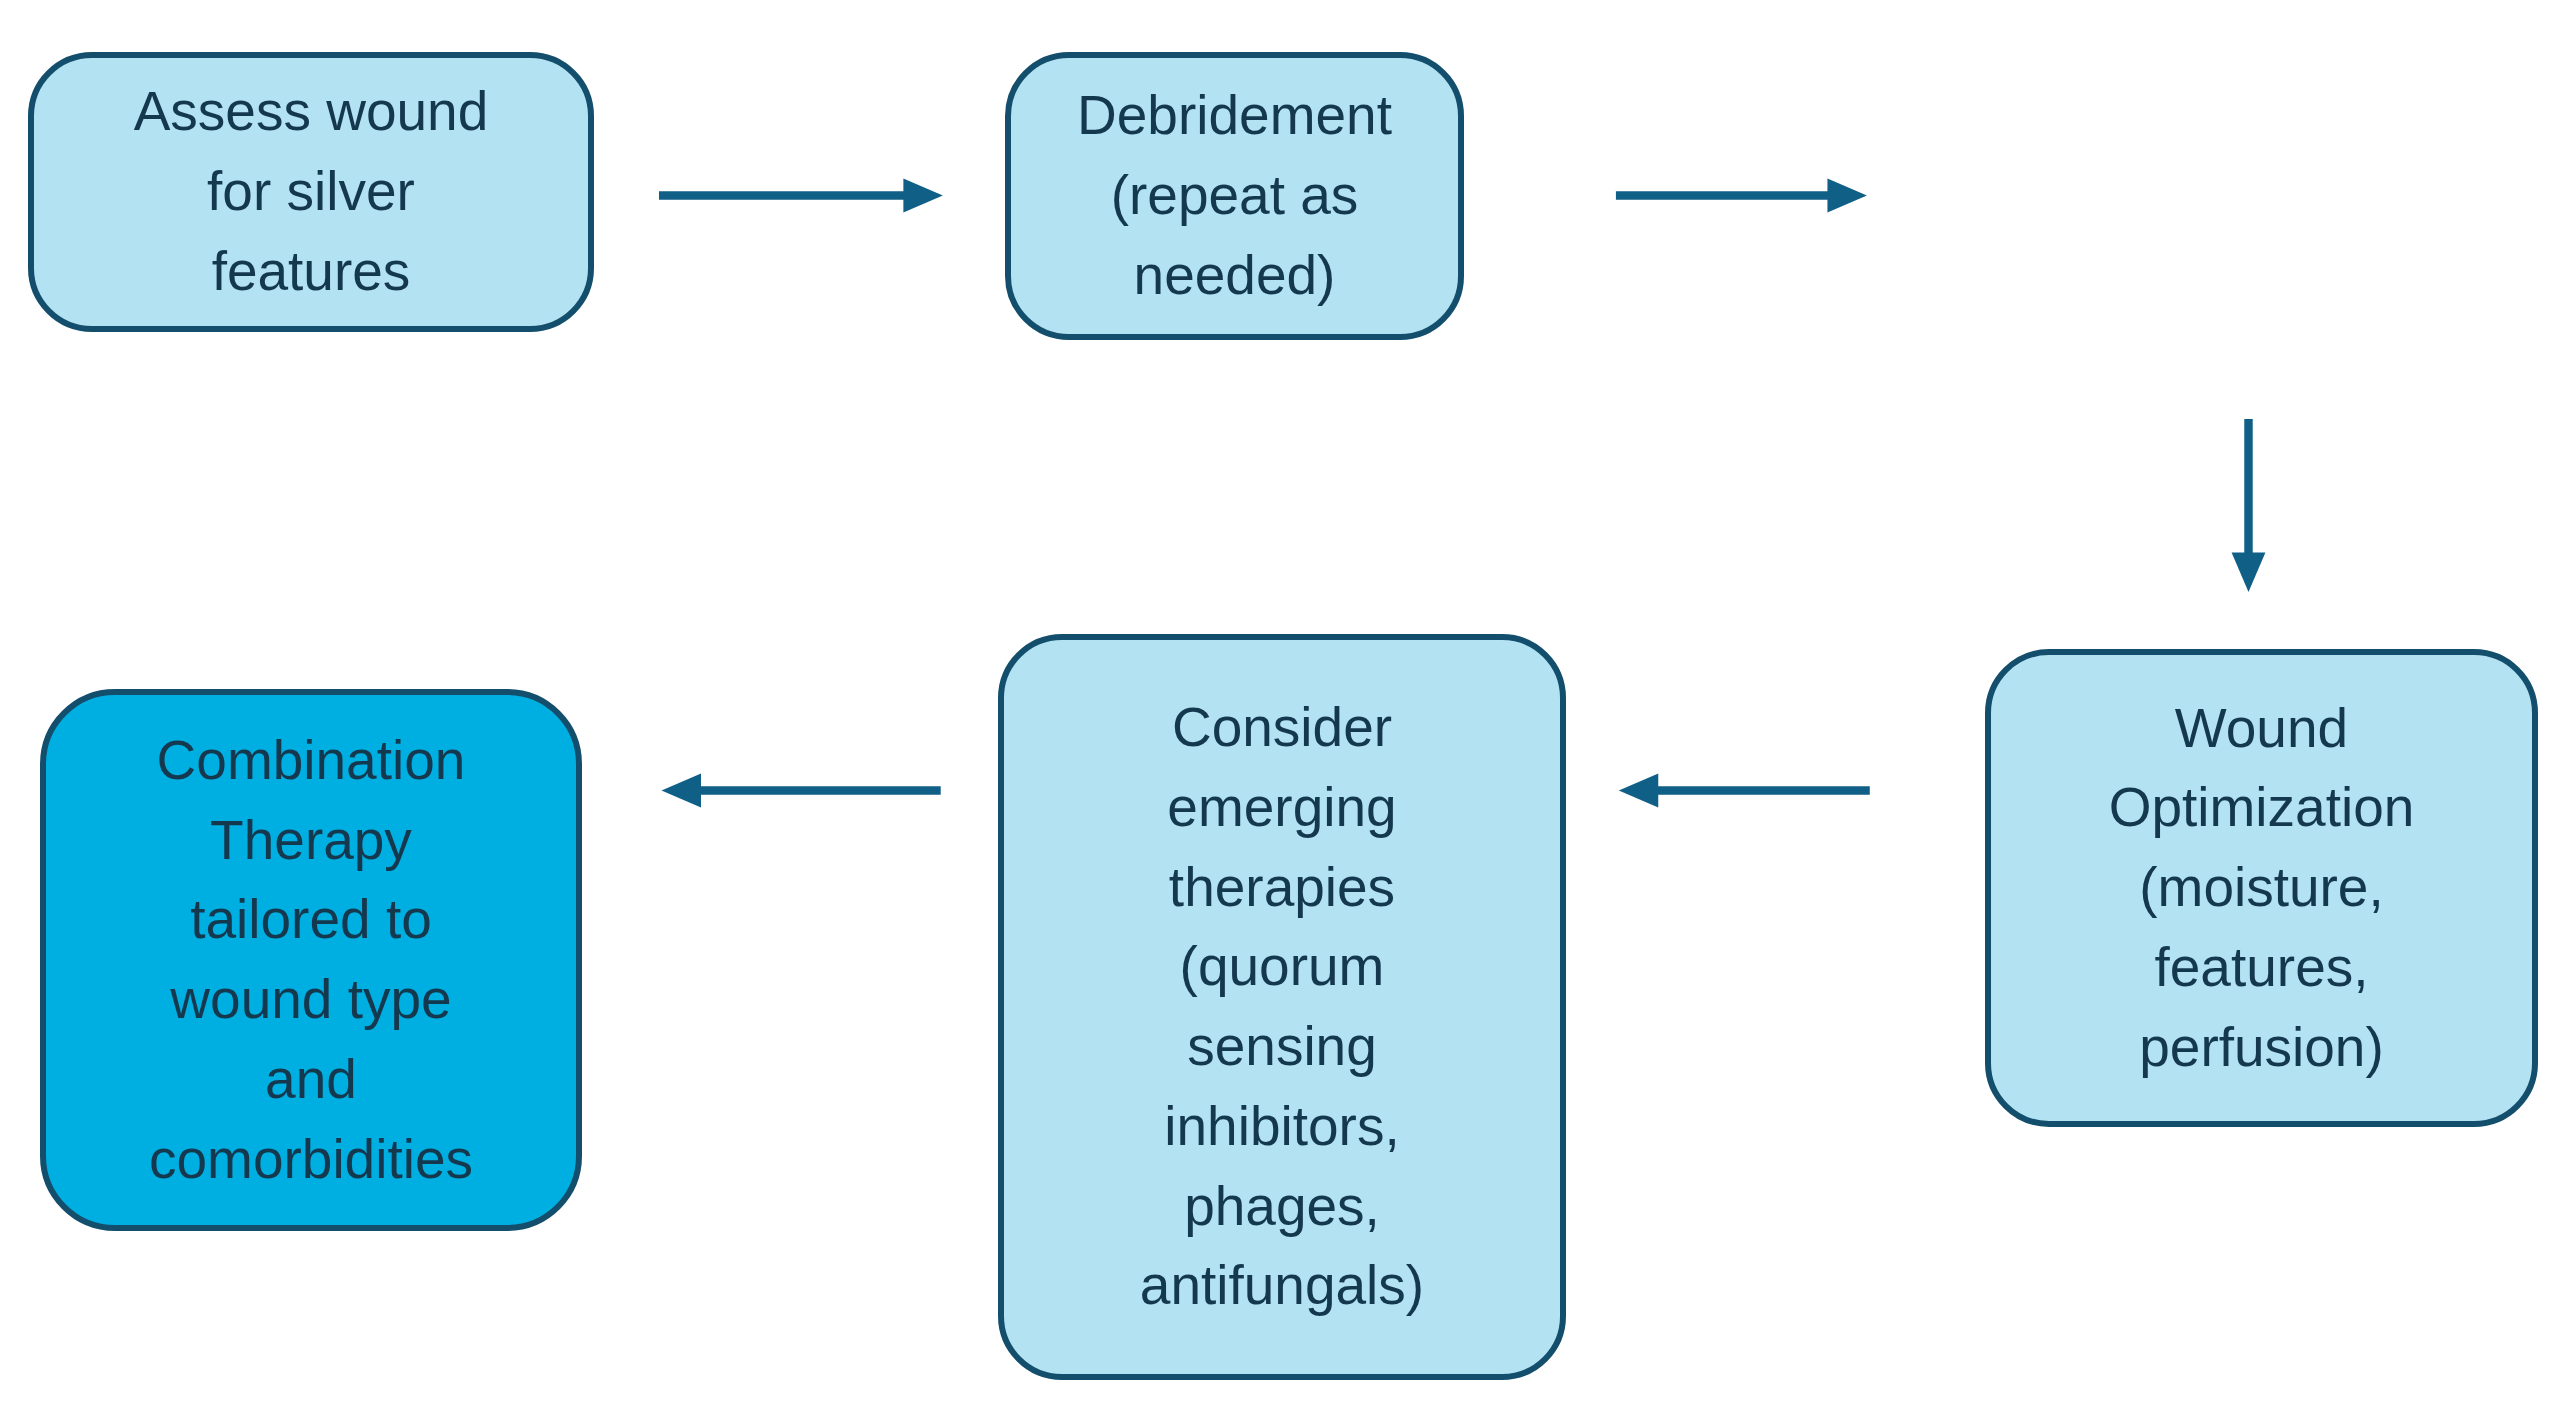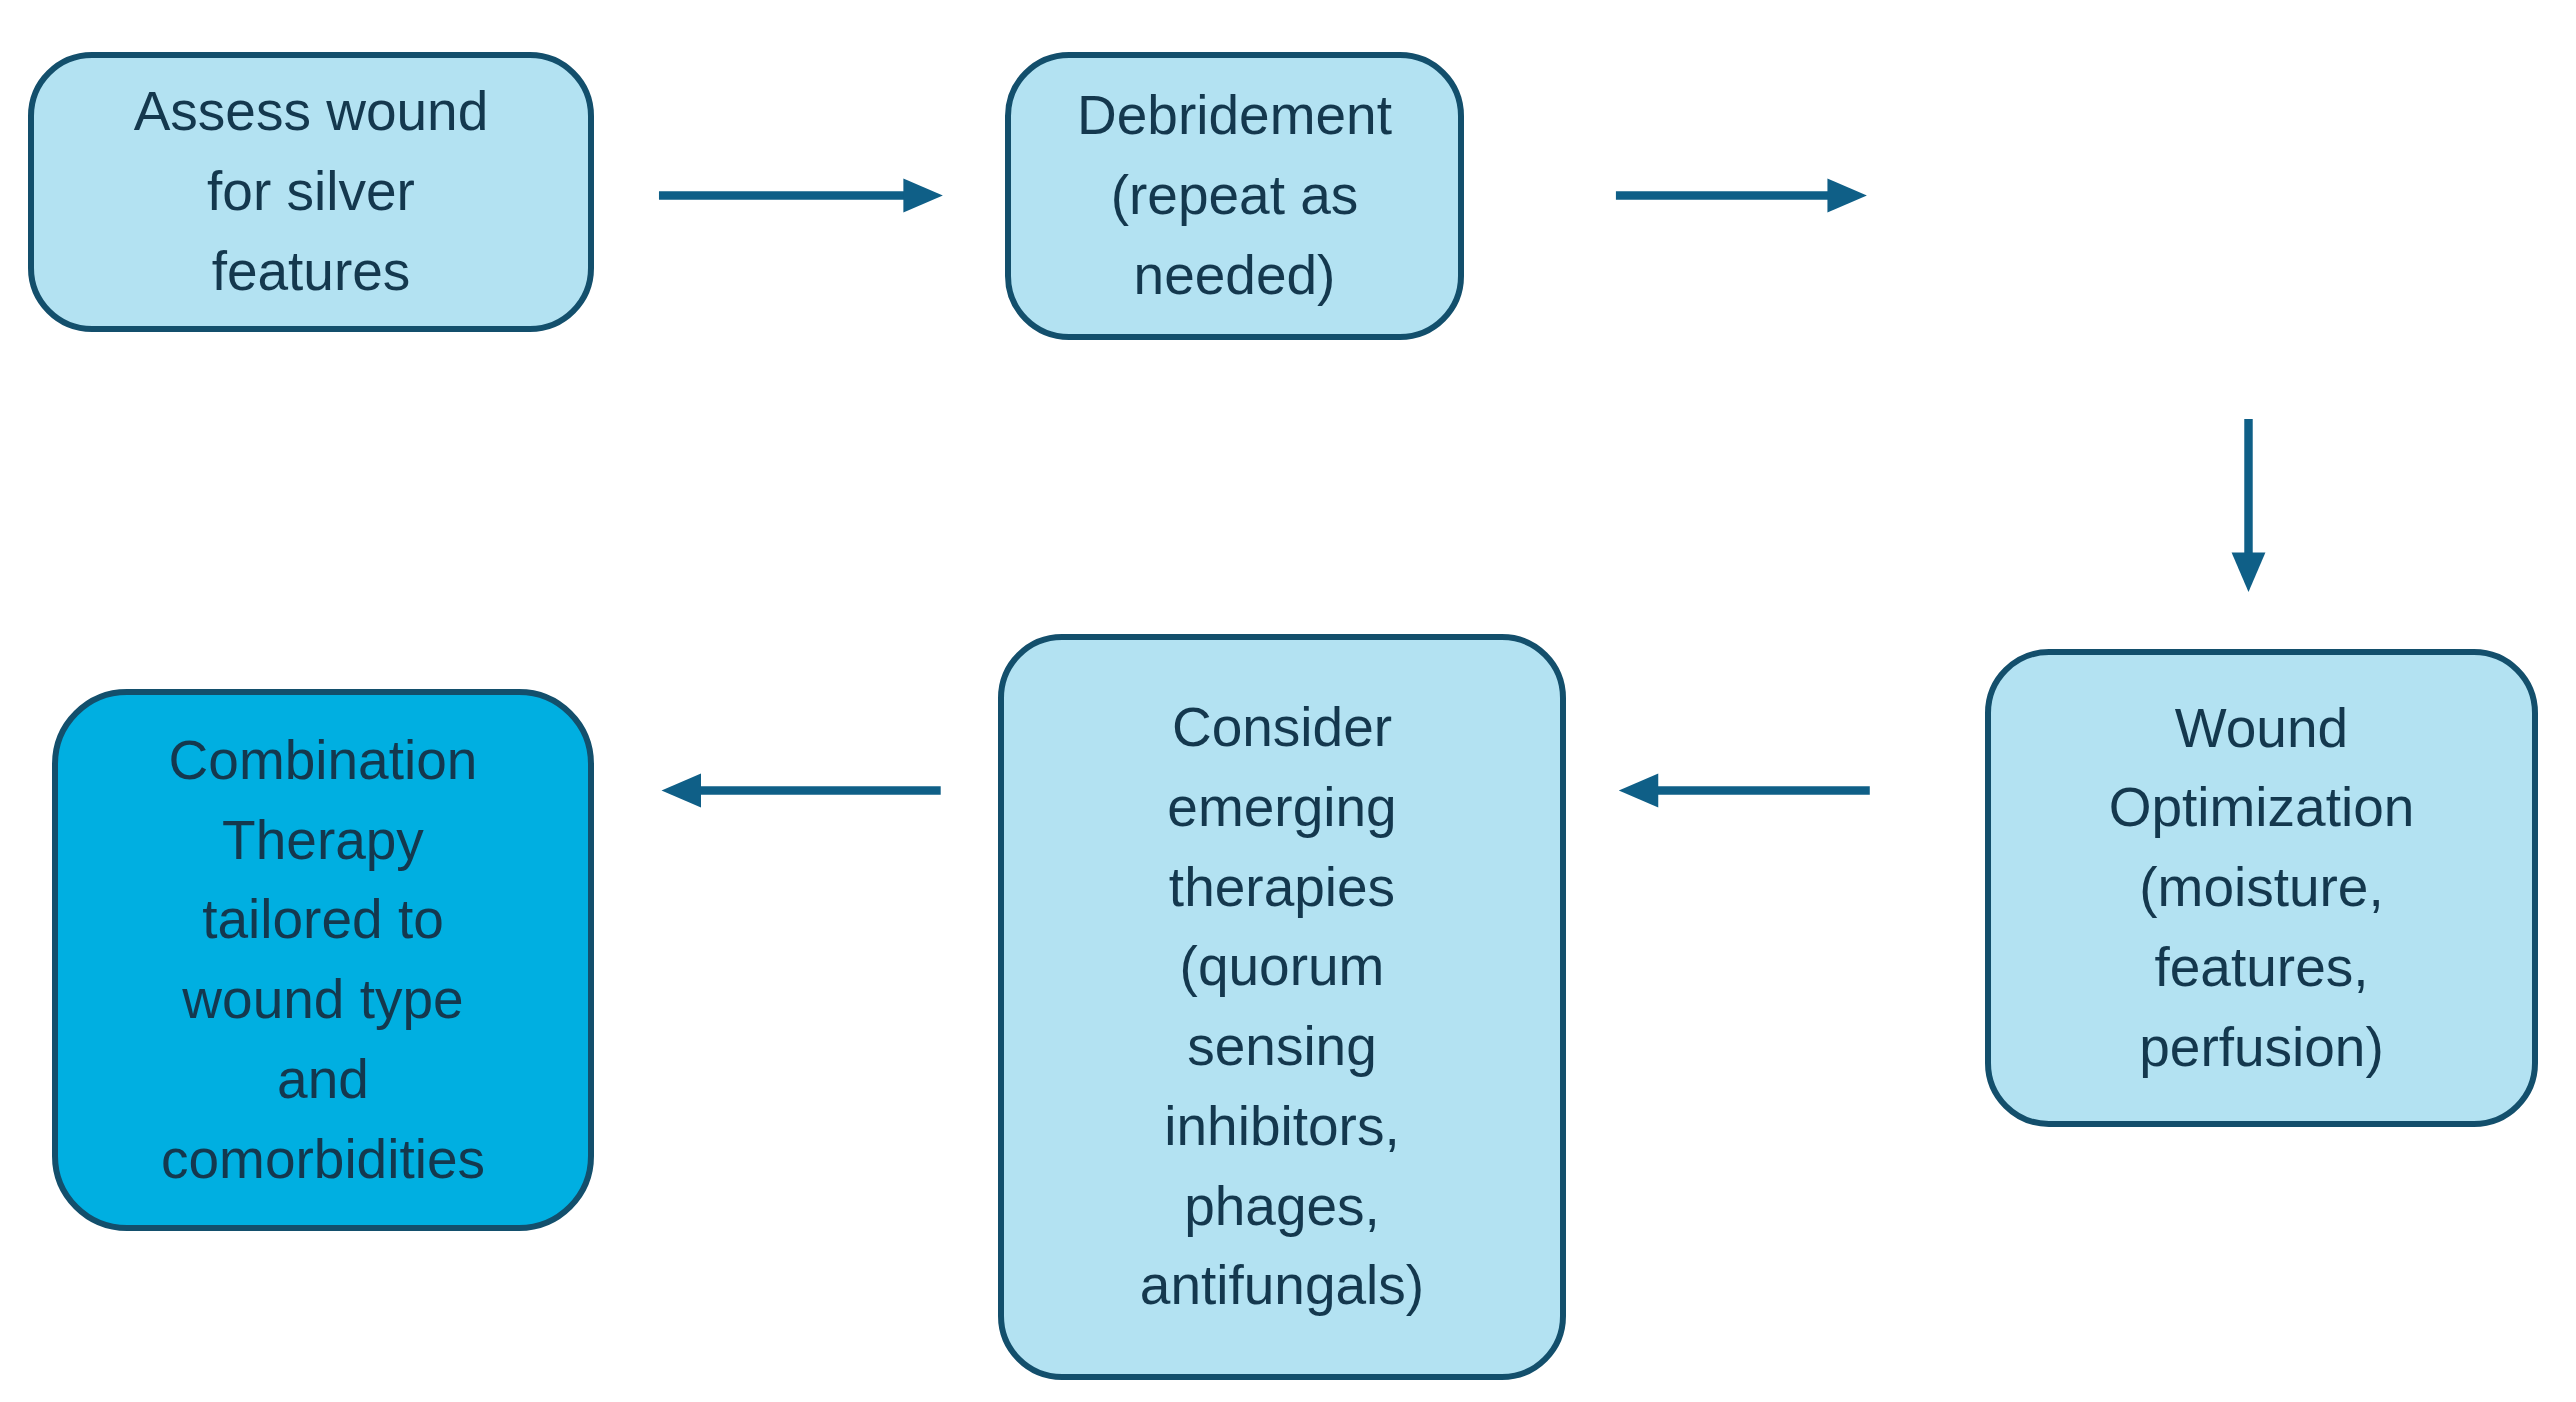--- a/index.html
+++ b/index.html
@@ -47,21 +47,21 @@
   }
   .arrow polygon {
     fill: var(--arrow, #0F5F87);
   }
   
   .n0 { left: 28px;   top: 52px;  width: 566px; height: 280px; }
   .n1 { left: 984px; top: 52px;  width: 459px; height: 288px; margin-left: 21px; }
   .n2 { left: 1920px; top: 19px;  width: 632px; height: 349px; }
   .n3 { left: 1985px; top: 649px; width: 553px; height: 478px; }
   .n4 { left: 998px; top: 634px; width: 568px; height: 746px; text-align: center; }
-  .n5 { left: 52px;   top: 689px; width: 542px; height: 542px; text-align: center; }
+  .n5 { left: 40px;   top: 689px; width: 542px; height: 542px; text-align: center; }
   .a0 { left: 651px;  top: 172px; }
   .a1 { left: 1608px; top: 172px; }
   .a2 { left: 2225px; top: 413px; }
   .a3 { left: 1604px; top: 767px; }
   .a4 { left: 644px;  top: 767px; }
 </style>
 </head>
 <body>
 
 <div class="canvas">

